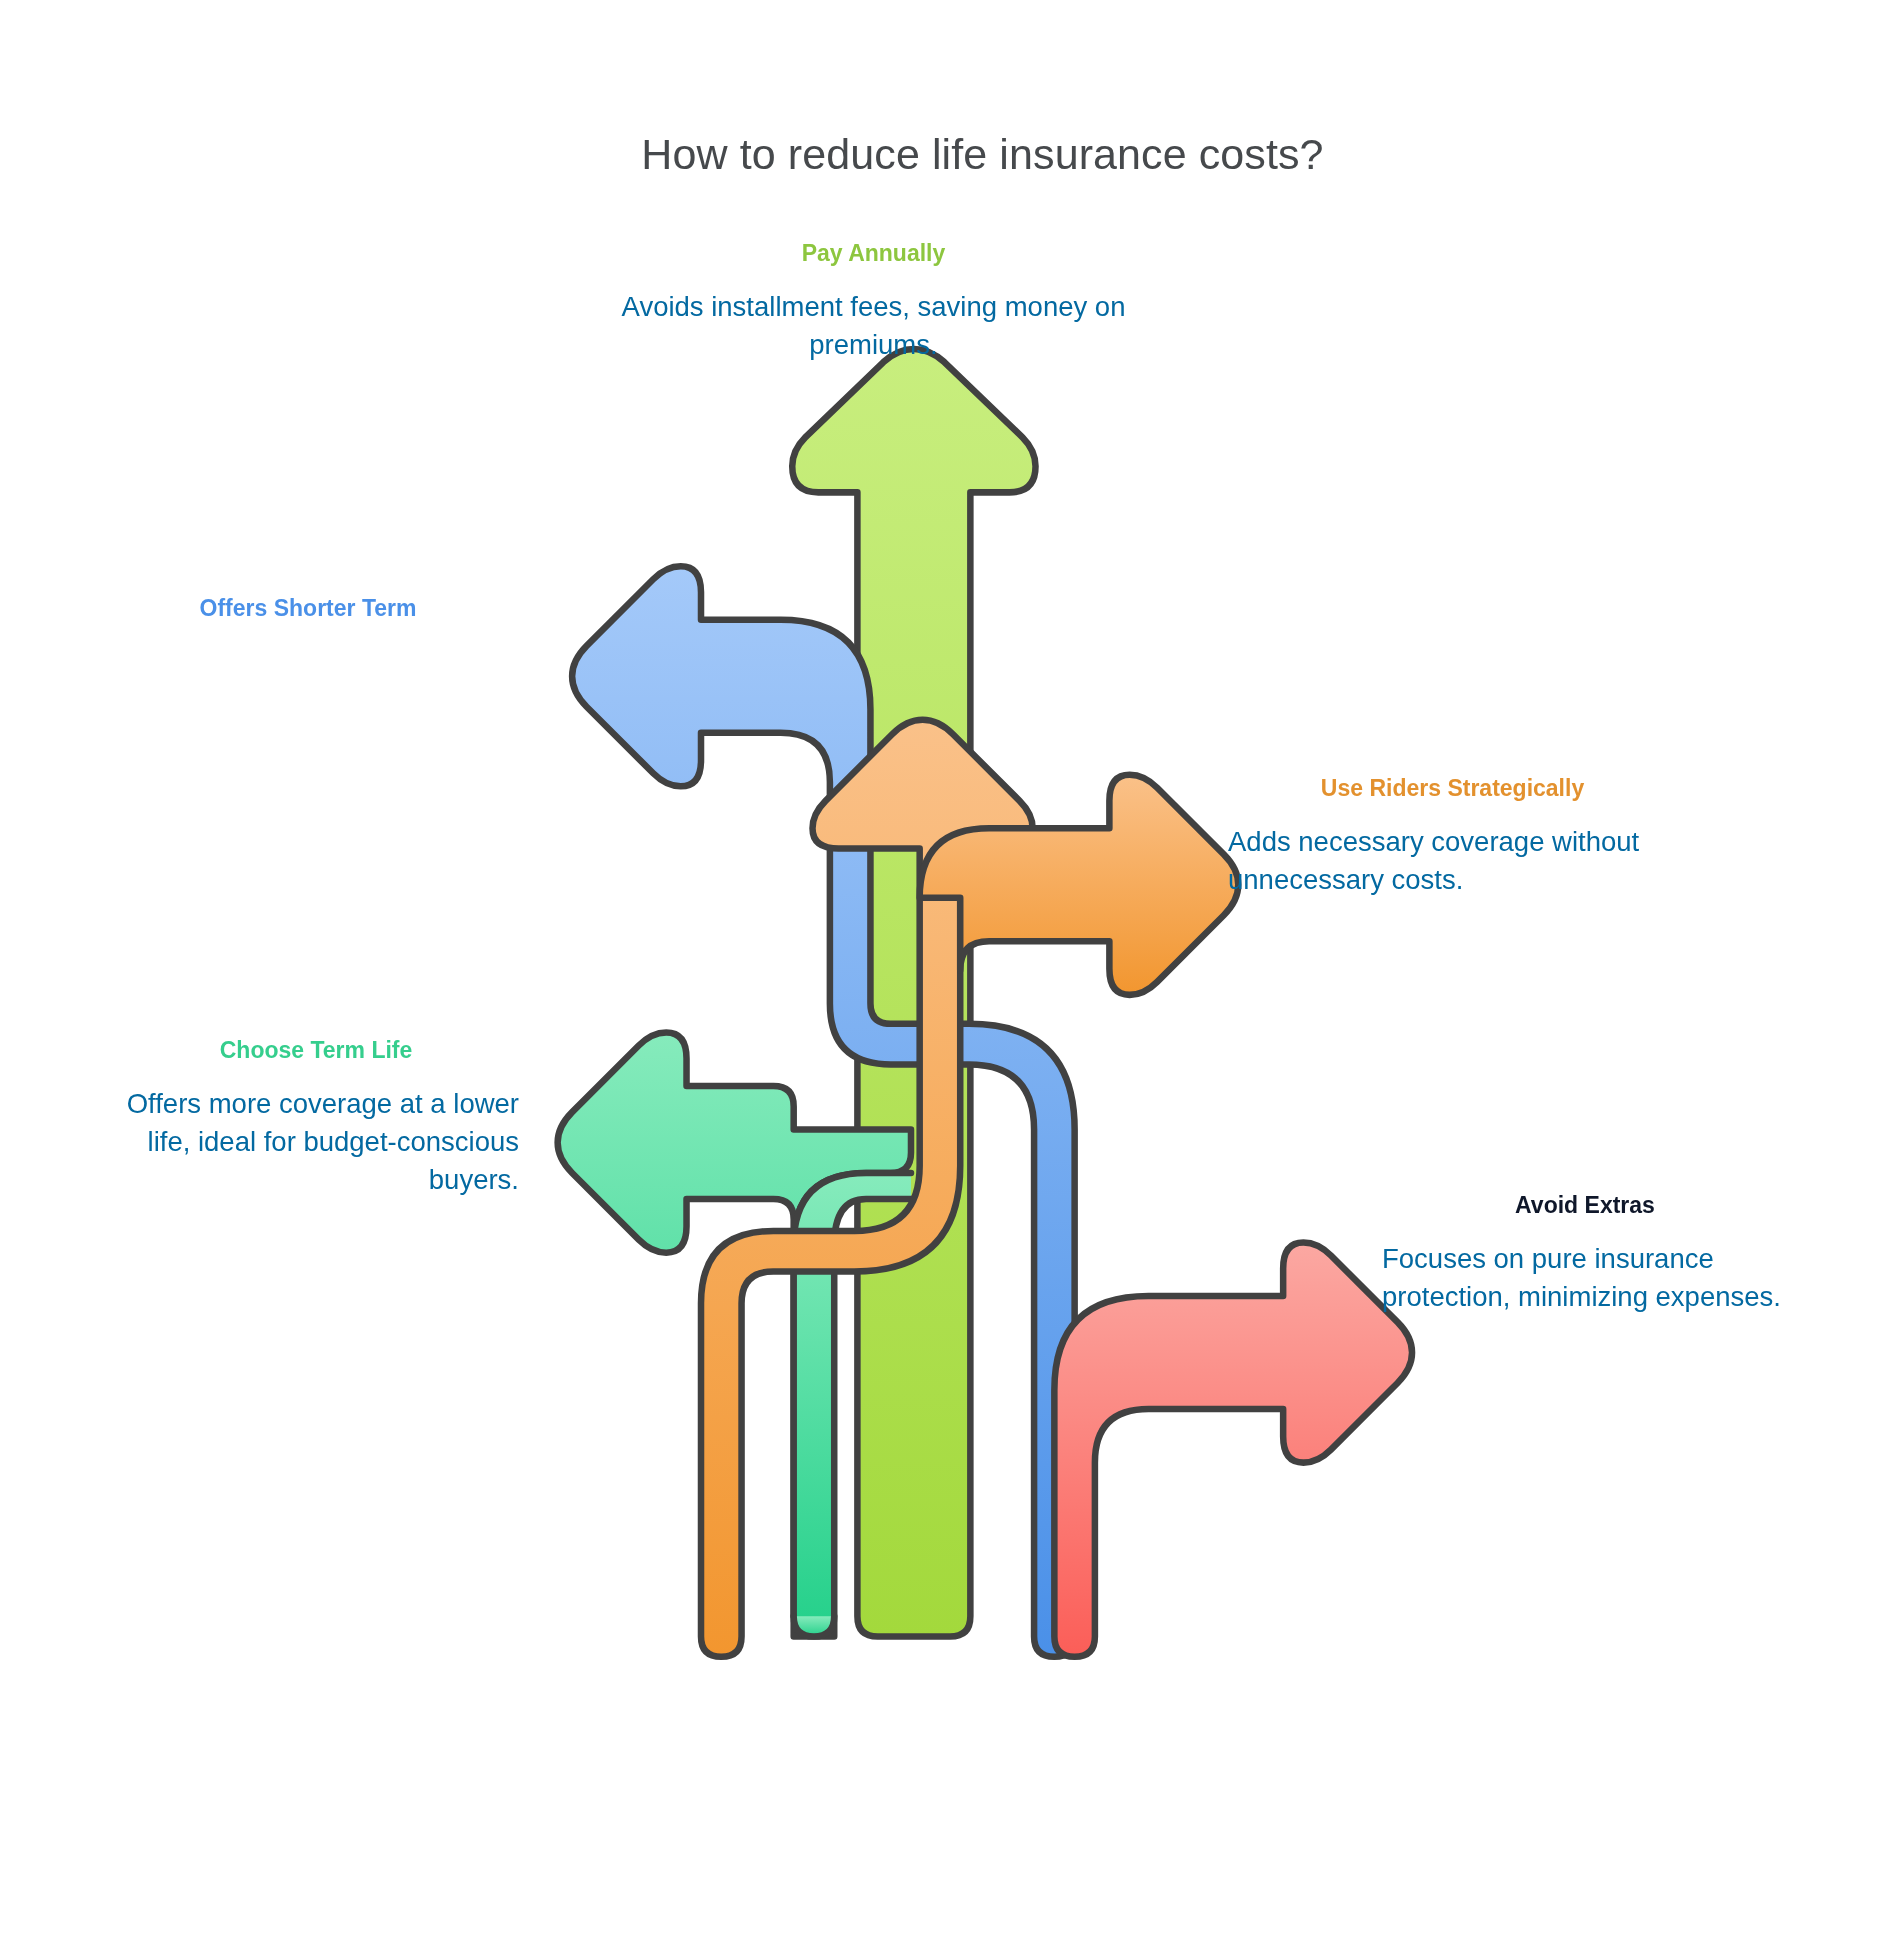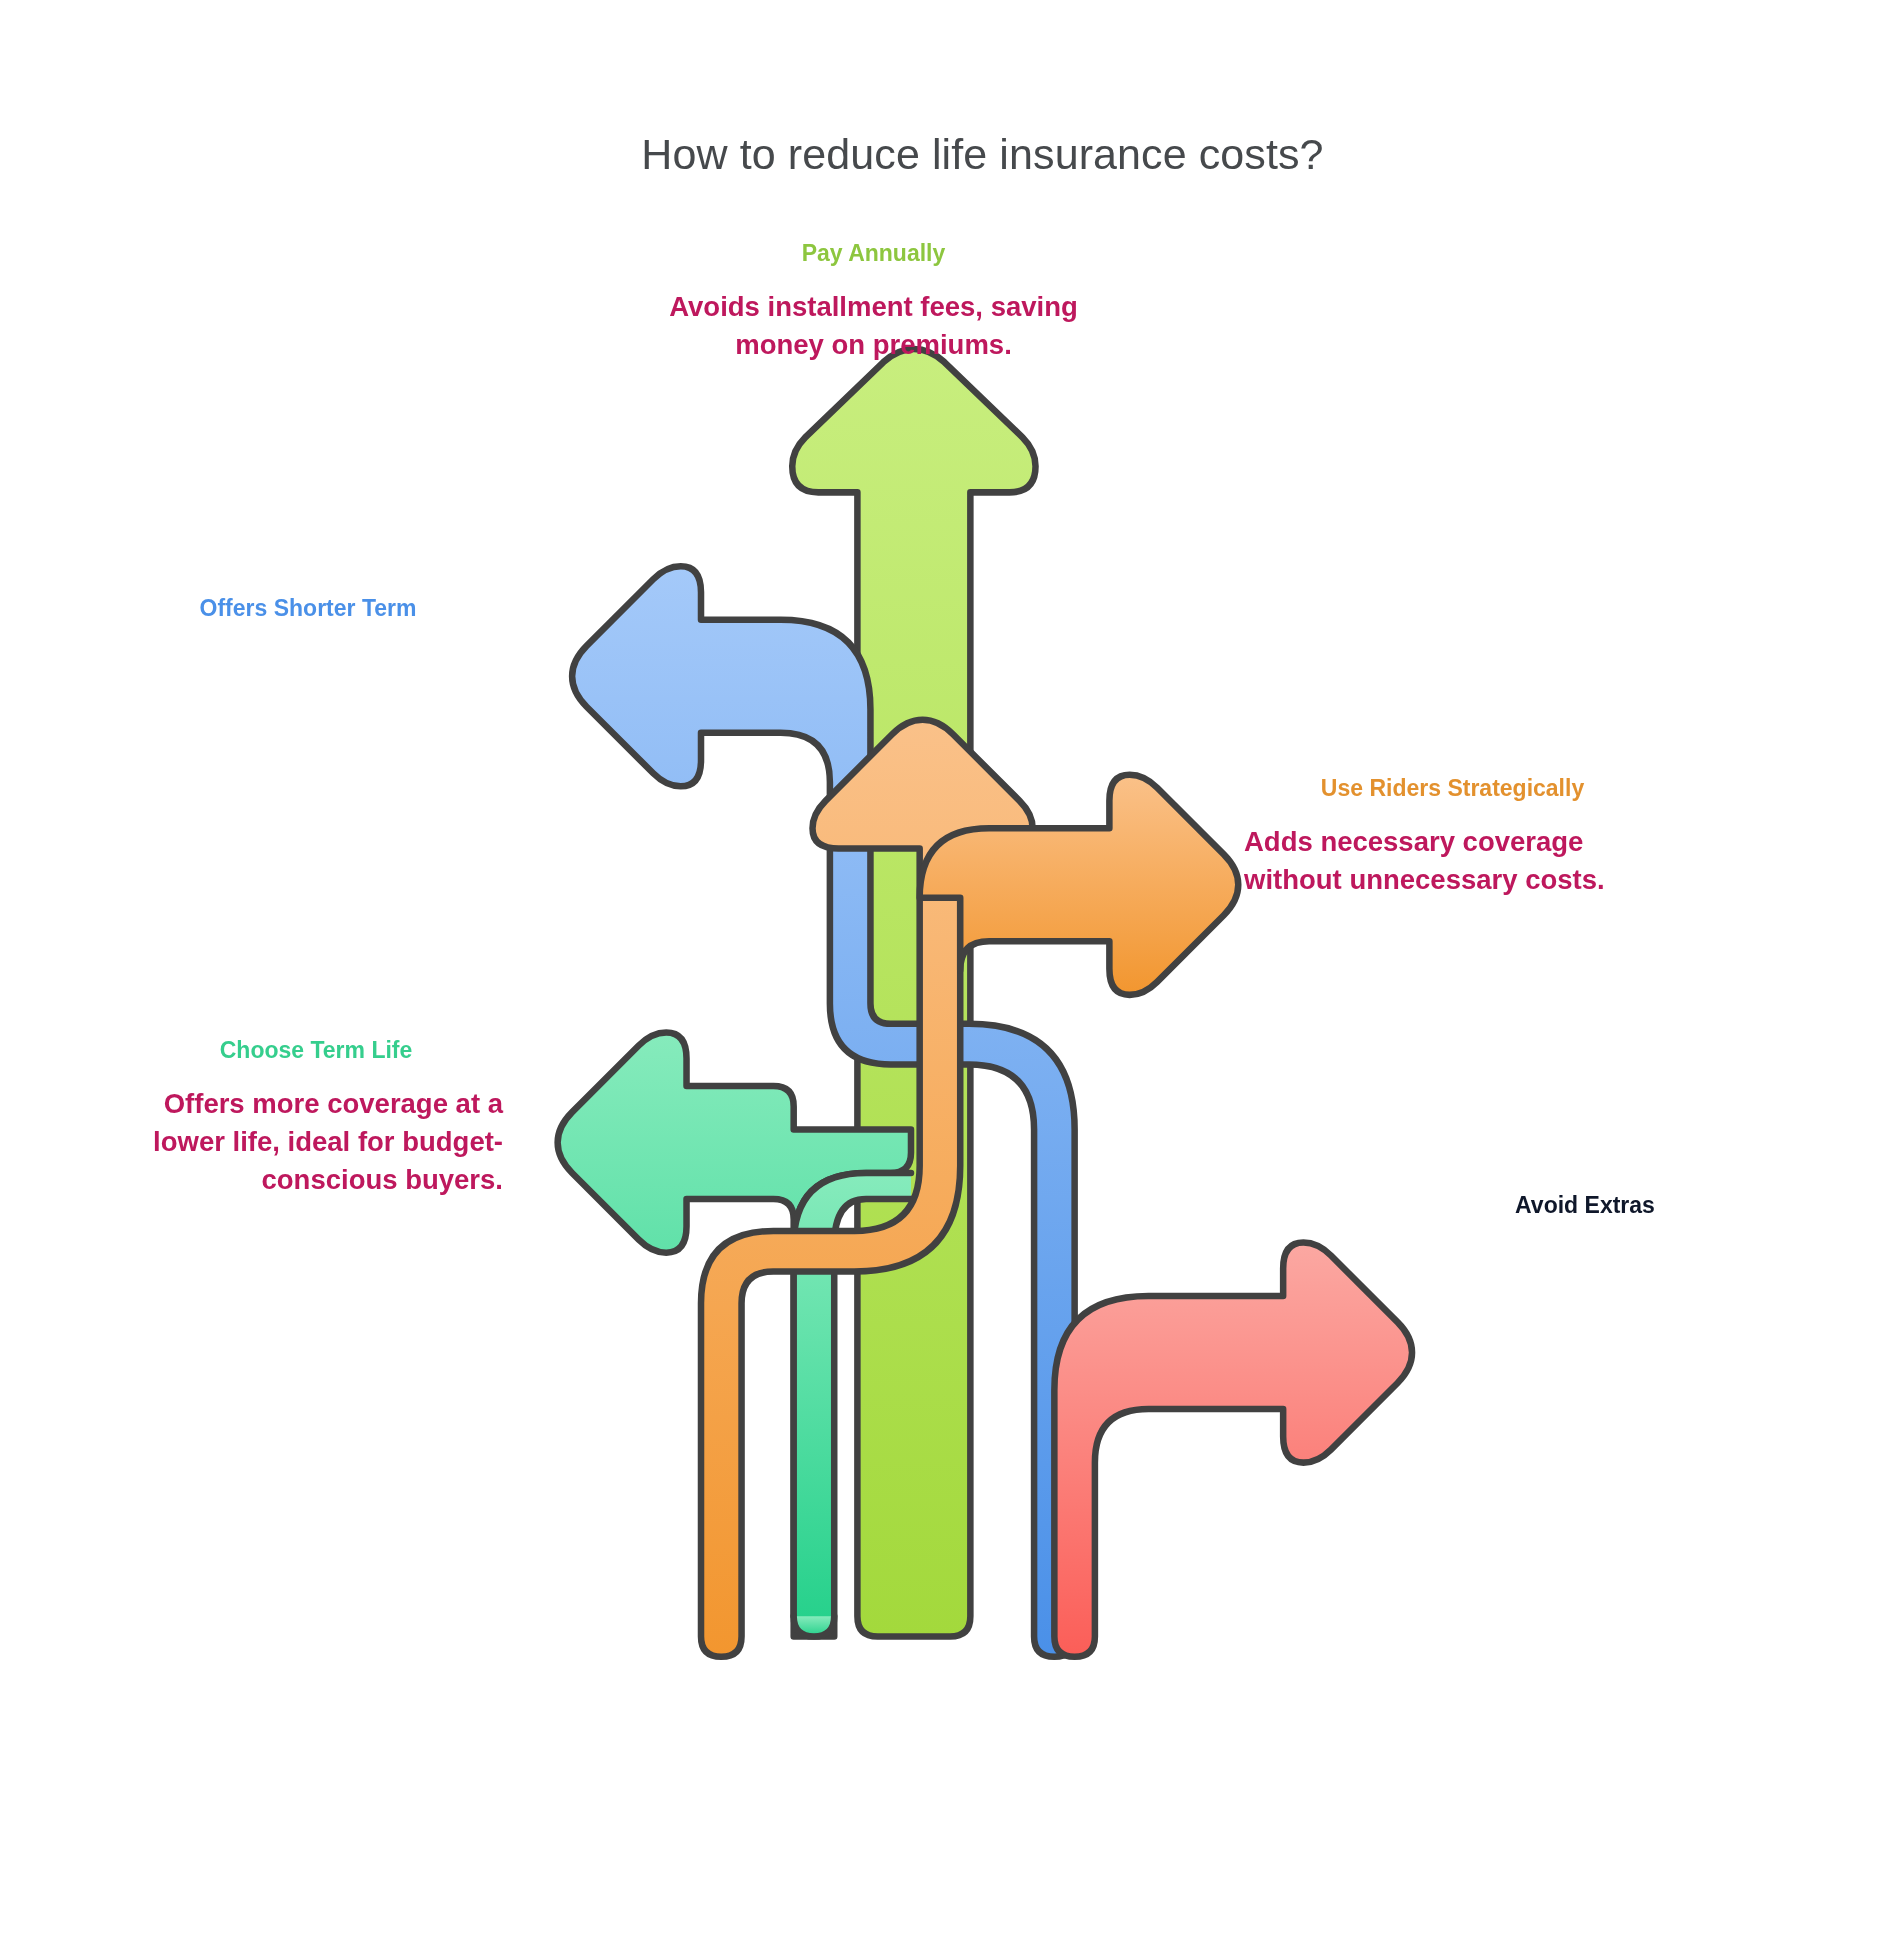--- a/index.html
+++ b/index.html
@@ -31,24 +31,24 @@
   }
   .label-heading {
     font-size: 23px;
     font-weight: 700;
     line-height: 1.28;
     margin: 0 0 20px 0;
     text-align: center;
   }
   .label-desc {
     font-size: 27.5px;
-    font-weight: 700;
+    font-weight: 400;
     line-height: 1.38;
-    color: #be185d;
-    margin: 16px;
+    color: #0369a1;
+    margin: 0;
   }
   
   #label-pay-annually {
     left: 613px;
     top: 239px;
     width: 521px;
     text-align: center;
   }
   #label-pay-annually .label-heading { color: #8DC63F; }
 
@@ -293,14 +293,15 @@
   <div class="label-desc">Adds necessary coverage without unnecessary costs.</div>
 </div>
 
 <div class="label-block" id="label-choose-term-life">
   <div class="label-heading">Choose Term Life</div>
   <div class="label-desc">Offers more coverage at a lower life, ideal for budget-conscious buyers.</div>
 </div>
 
 <div class="label-block" id="label-avoid-extras">
   <div class="label-heading">Avoid Extras</div>
+  <div class="label-desc">Focuses on pure insurance protection, minimizing expenses.</div>
 </div>
 
 
 </body></html>

